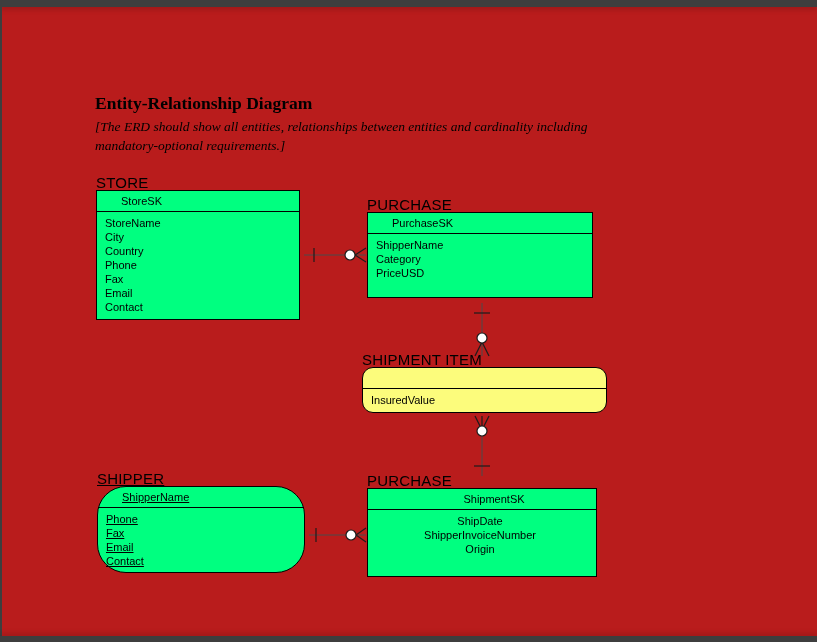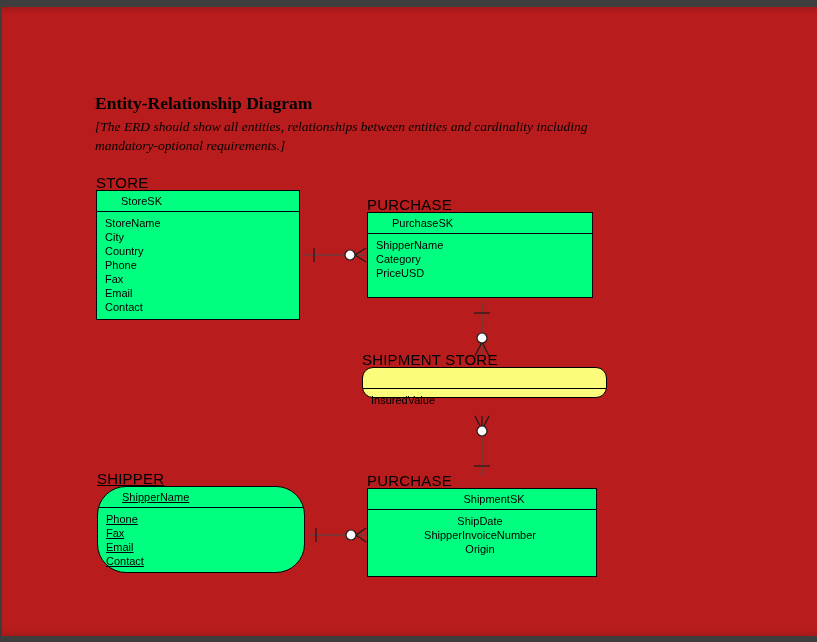--- a/index.html
+++ b/index.html
@@ -64,21 +64,21 @@
     font-size:11px;color:#000;white-space:nowrap;
   }
   .entity-attrs{padding:4px 12px 0 8px;}
   .attr-row{font-size:11px;line-height:14px;color:#000;white-space:nowrap;}
   
   #e-store    {left:96px; top:176px; width:204px;}
   #e-store    .entity-box{height:130px;}
   #e-purchase {left:367px;top:198px; width:226px;}
   #e-purchase .entity-box{height:86px;}
   #e-item     {left:362px;top:353px; width:245px;}
-  #e-item     .entity-box{height:31px;}
+  #e-item     .entity-box{height:46px;}
   #e-shipper  {left:97px; top:472px; width:208px;text-decoration:underline;}
   #e-shipper  .entity-box{height:87px;border-radius:29px;}
   #e-shipment {left:367px;top:474px; width:230px;}
   #e-shipment .entity-box{height:89px;text-align:center;}
   
   #rels{position:absolute;left:0;top:0;pointer-events:none;}
   .rel{stroke:#4a4a4a;stroke-width:1;}
   .glyph{stroke:#1c1c1c;stroke-width:1.2;fill:none;}
   .circ{fill:#ffffff;stroke:#1c1c1c;stroke-width:1.2;}
 </style>
@@ -148,21 +148,21 @@
       <div class="entity-header">PurchaseSK</div>
       <div class="entity-attrs">
           <div class="attr-row">ShipperName</div>
           <div class="attr-row">Category</div>
           <div class="attr-row">PriceUSD</div>
         </div>
     </div>
   </div>
 
   <div class="entity" id="e-item">
-    <div class="entity-label">SHIPMENT STORE</div>
+    <div class="entity-label">SHIPMENT ITEM</div>
     <div class="entity-box yellow rounded">
       <div class="entity-header"></div>
       <div class="entity-attrs">
           <div class="attr-row">InsuredValue</div>
         </div>
     </div>
   </div>
 
   <div class="entity" id="e-shipper">
     <div class="entity-label">SHIPPER</div>

